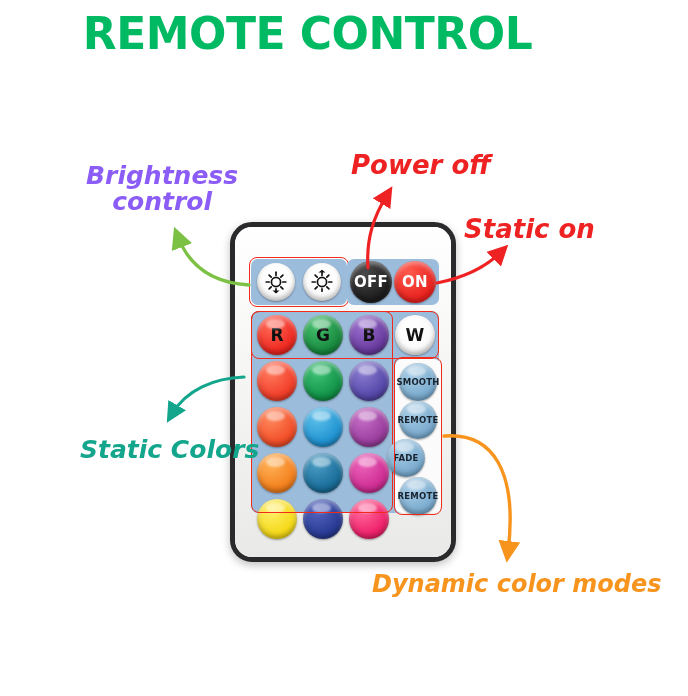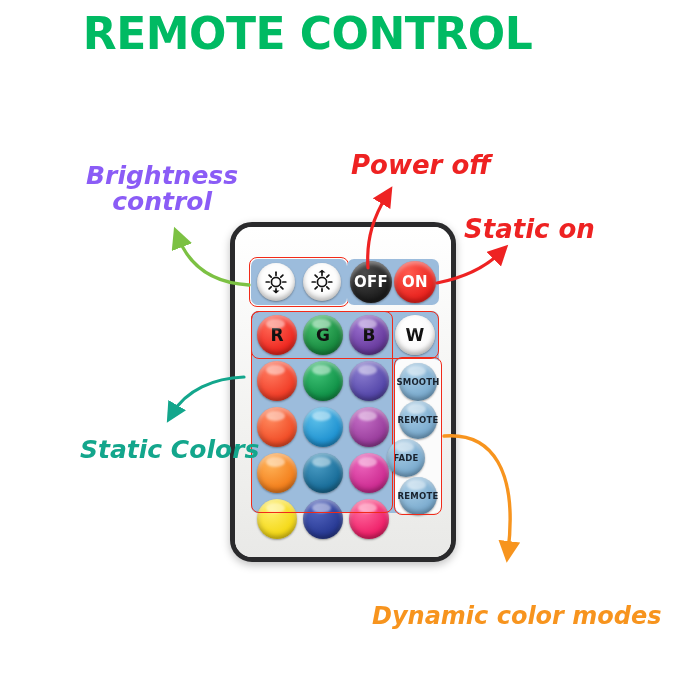--- a/index.html
+++ b/index.html
@@ -116,21 +116,21 @@
     font-weight: bold;
     font-family: "DejaVu Sans", sans-serif;
     line-height: 1.04;
     white-space: pre-line;
     text-align: right;
   }
   #anno-brightness { left: 86px;  top: 163px; font-size: 25px; color: #8b5cf6; text-align: center; }
   #anno-poweroff   { left: 351px; top: 152px; font-size: 26px; color: #ee2222; }
   #anno-poweron    { left: 464px; top: 216px; font-size: 26px; color: #ee2222; }
   #anno-static     { left: 80px;  top: 437px; font-size: 25px; color: #13a68c; }
-  #anno-dynamic    { left: 372px; top: 604px; font-size: 24px; color: #f7941e; }
+  #anno-dynamic    { left: 372px; top: 572px; font-size: 24px; color: #f7941e; }
 
   #arrow-layer {
     position: absolute;
     left: 0; top: 0;
     width: 688px; height: 696px;
     pointer-events: none;
   }
 </style>
 </head>
 <body>

